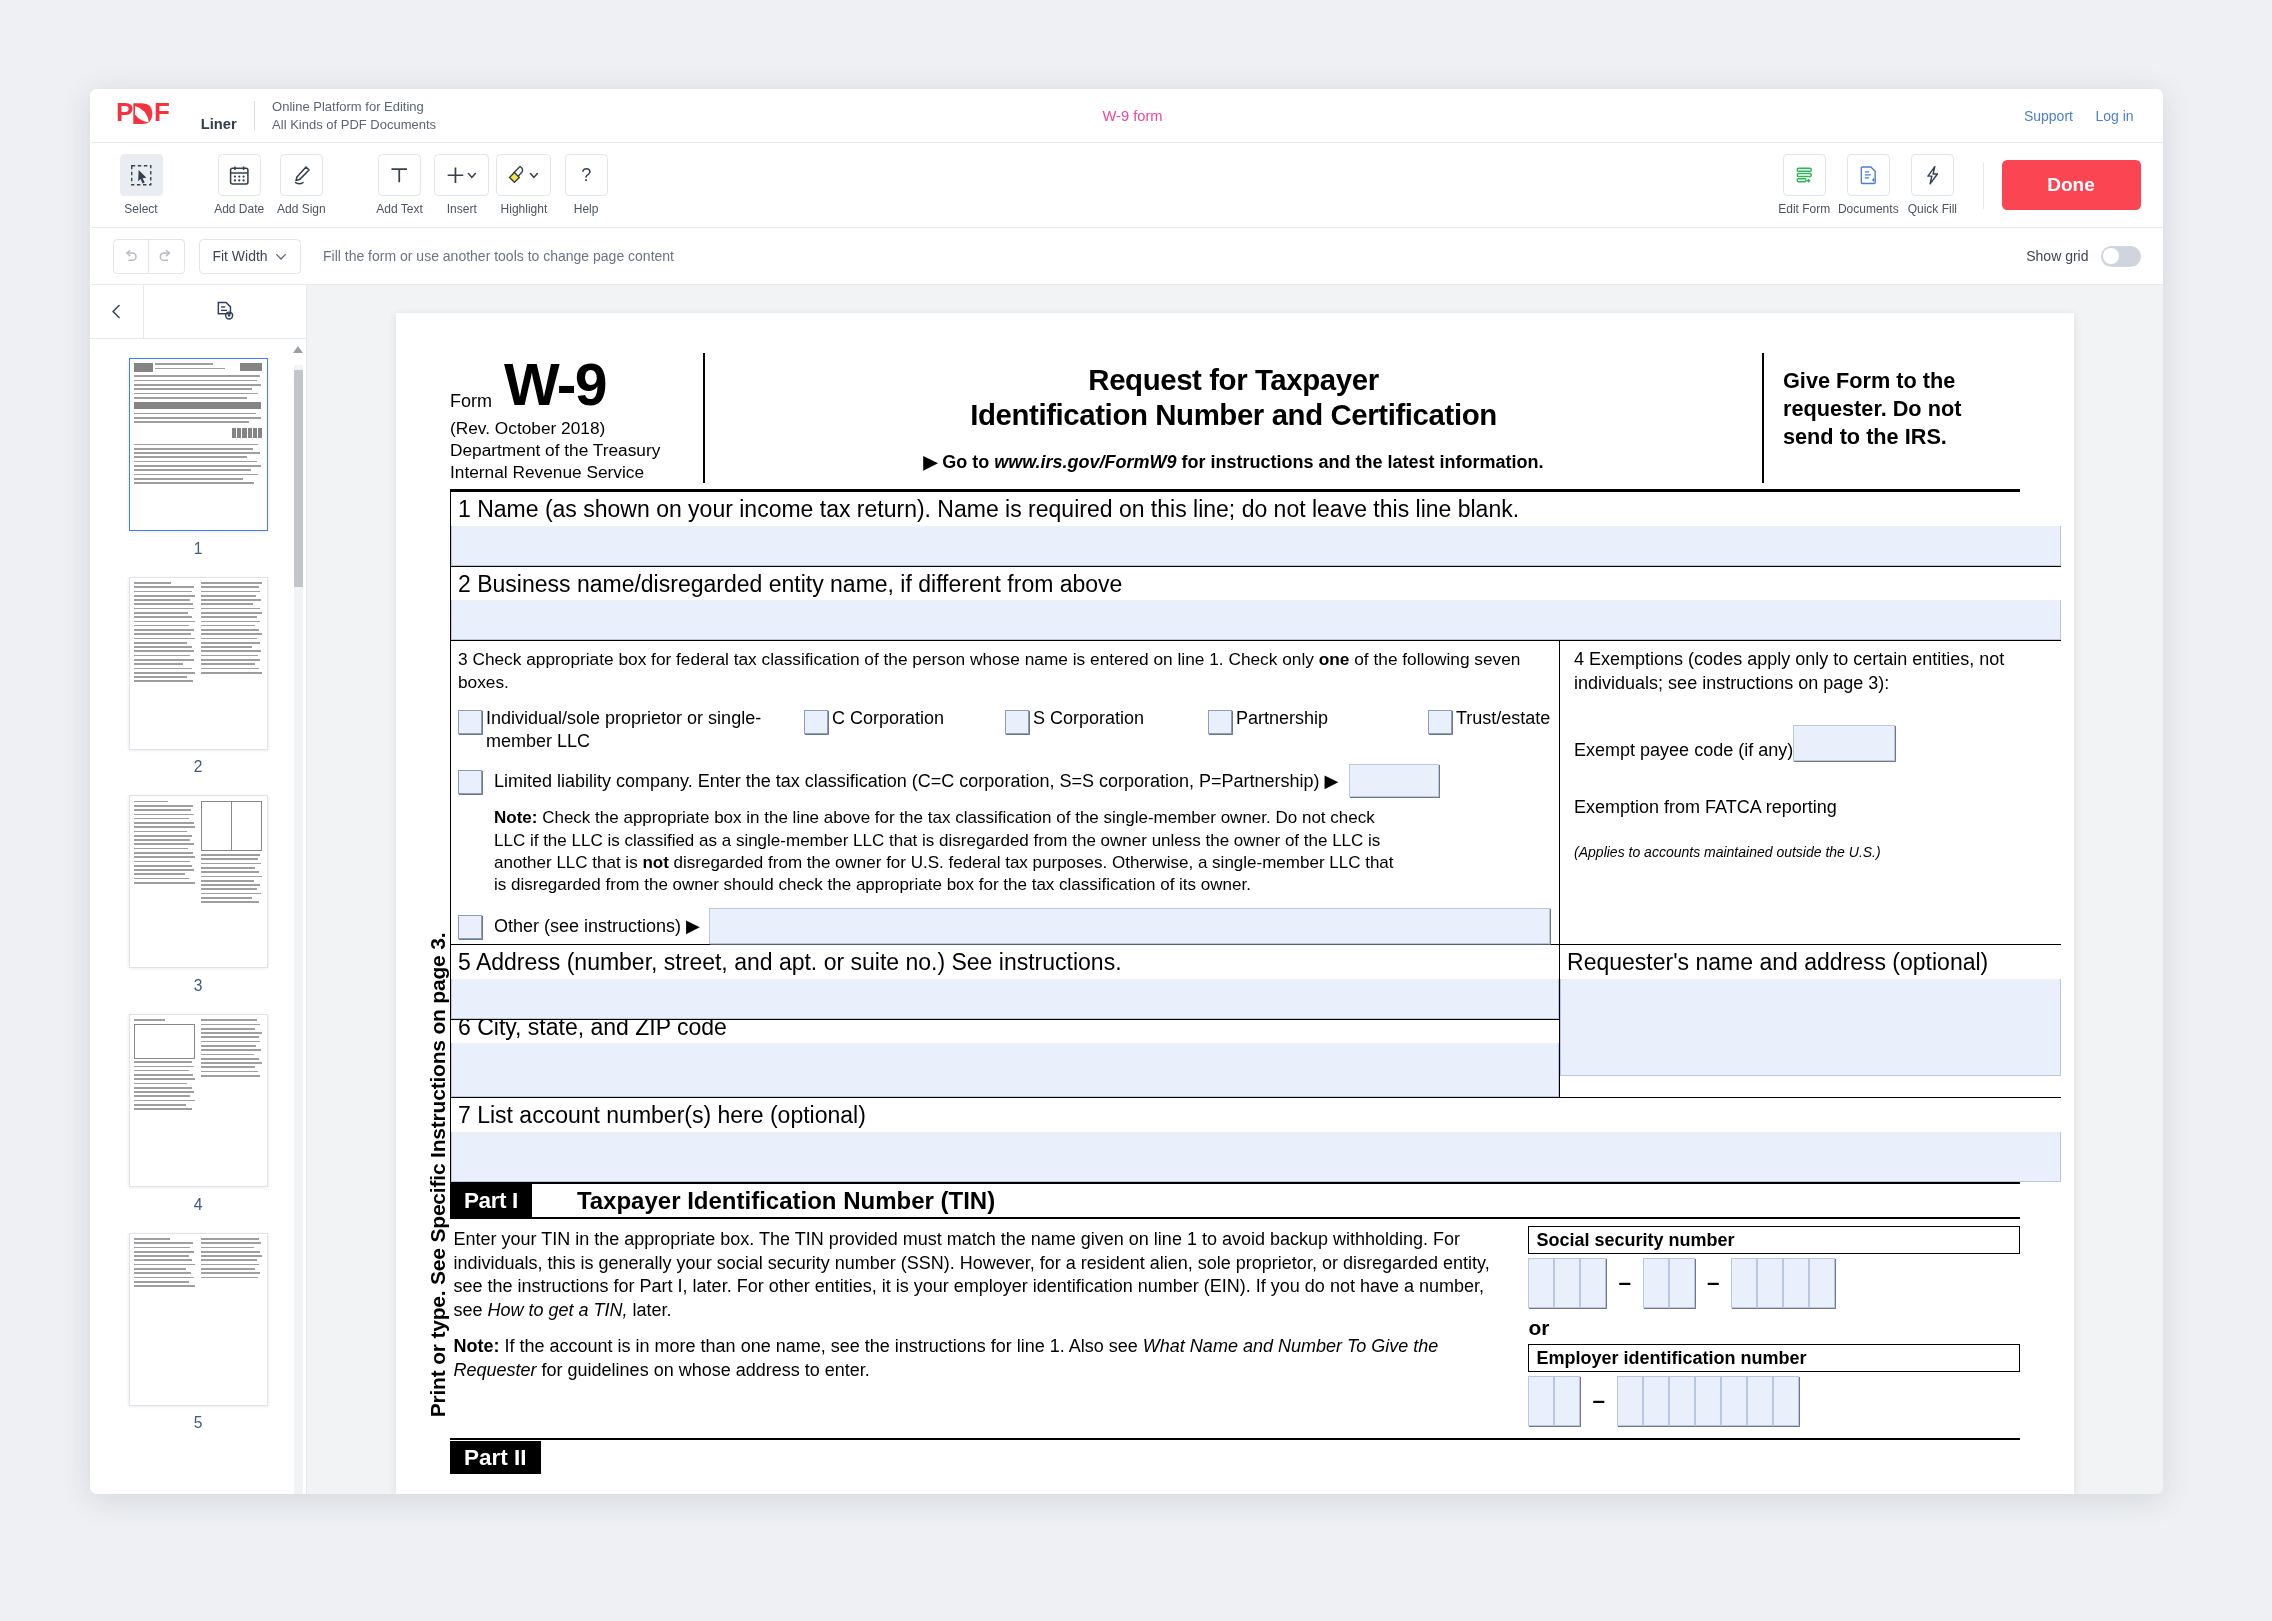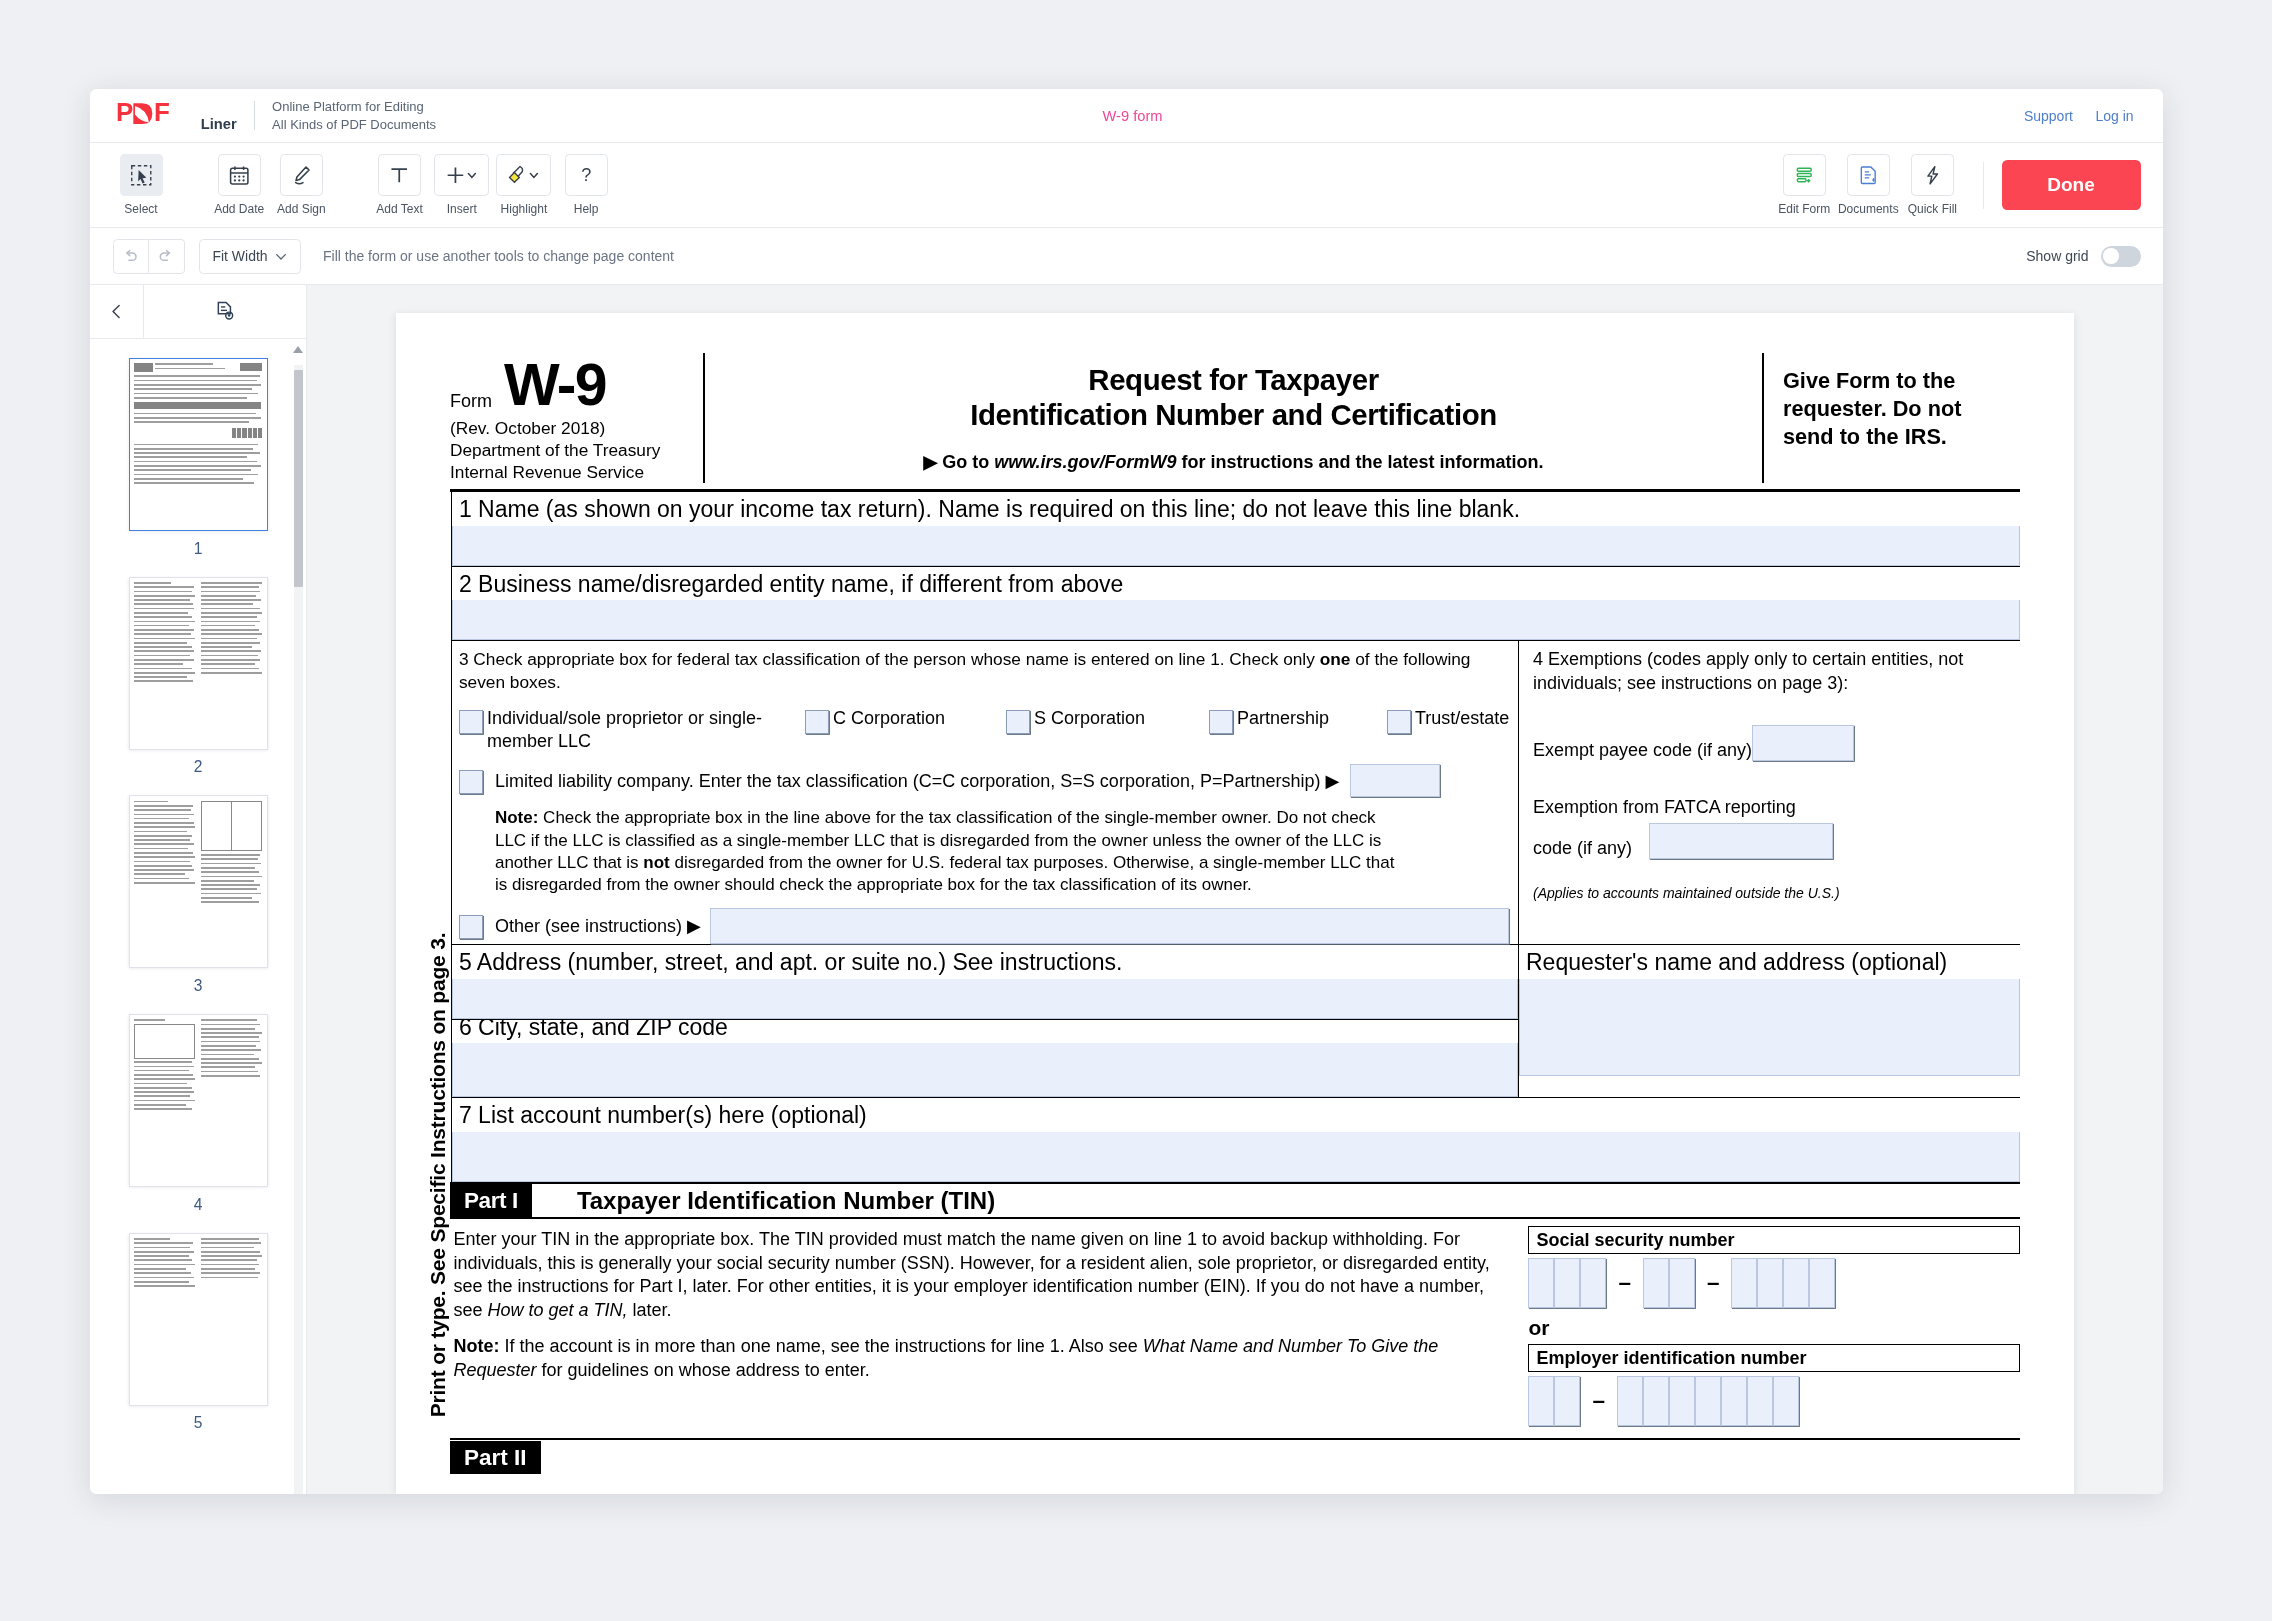--- a/index.html
+++ b/index.html
@@ -754,21 +754,21 @@
                       <div class="cb-lbl">Individual/sole proprietor or single-member LLC</div>
                     </div>
                     <div class="cbcell" style="width:201px">
                       <div class="cb"></div>
                       <div class="cb-lbl">C Corporation</div>
                     </div>
                     <div class="cbcell" style="width:203px">
                       <div class="cb"></div>
                       <div class="cb-lbl">S Corporation</div>
                     </div>
-                    <div class="cbcell" style="width:178px">
+                    <div class="cbcell" style="width:220px">
                       <div class="cb"></div>
                       <div class="cb-lbl">Partnership</div>
                     </div>
                     <div class="cbcell">
                       <div class="cb"></div>
                       <div class="cb-lbl">Trust/estate</div>
                     </div>
                   </div>
 
                   <div class="llcrow">
@@ -792,24 +792,20 @@
                 </div>
 
                 <div class="right">
                   <div class="exempt-title">4  Exemptions (codes apply only to certain entities, not individuals; see instructions on page 3):</div>
                   <div class="exempt-row">
                     <div class="t">Exempt payee code (if any)</div>
                     <div class="exempt-in" style="width:102px" title=""></div>
                   </div>
                   <div style="margin-top:36px">
                     <div class="t" style="font-size:18px">Exemption from FATCA reporting</div>
-                    <div style="display:flex;align-items:flex-end;margin-top:5.2px;">
-                      <div class="t" style="font-size:18px">code (if any)</div>
-                      <div class="exempt-in" style="width:184px;margin-left:17.3px" title=""></div>
-                    </div>
                   </div>
                   <div class="fatca-note">(Applies to accounts maintained outside the U.S.)</div>
                 </div>
               </div>
 
               <div class="r57">
                 <div class="lcol">
                   <div class="cellrow">
                     <div class="flabel">5  Address (number, street, and apt. or suite no.) See instructions.</div>
                     <div class="finput" style="position:relative;z-index:2" title=""></div>

